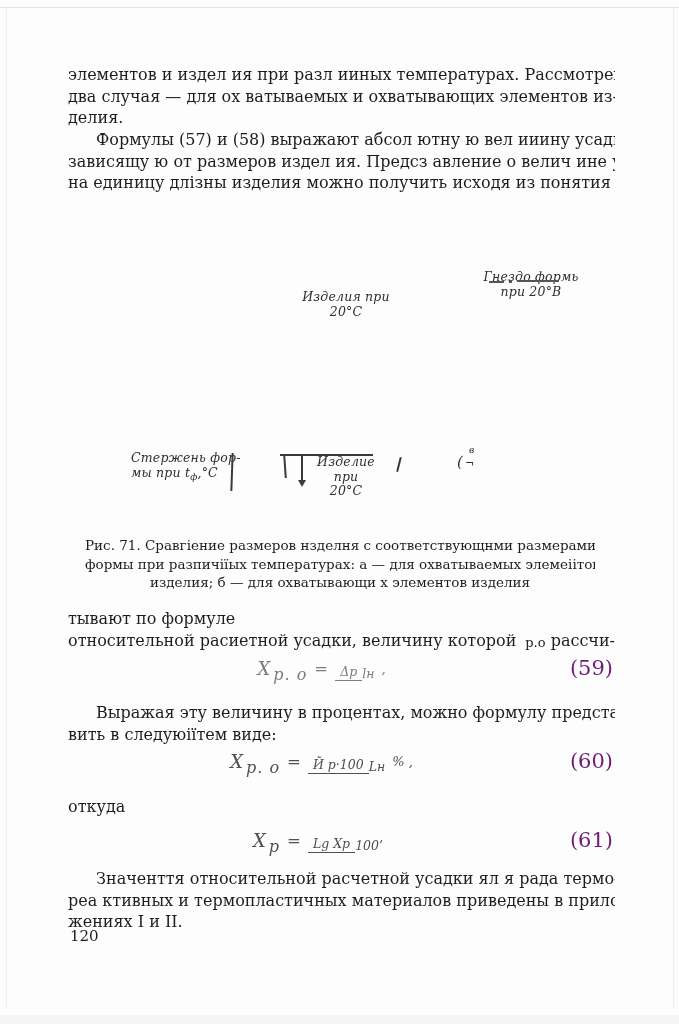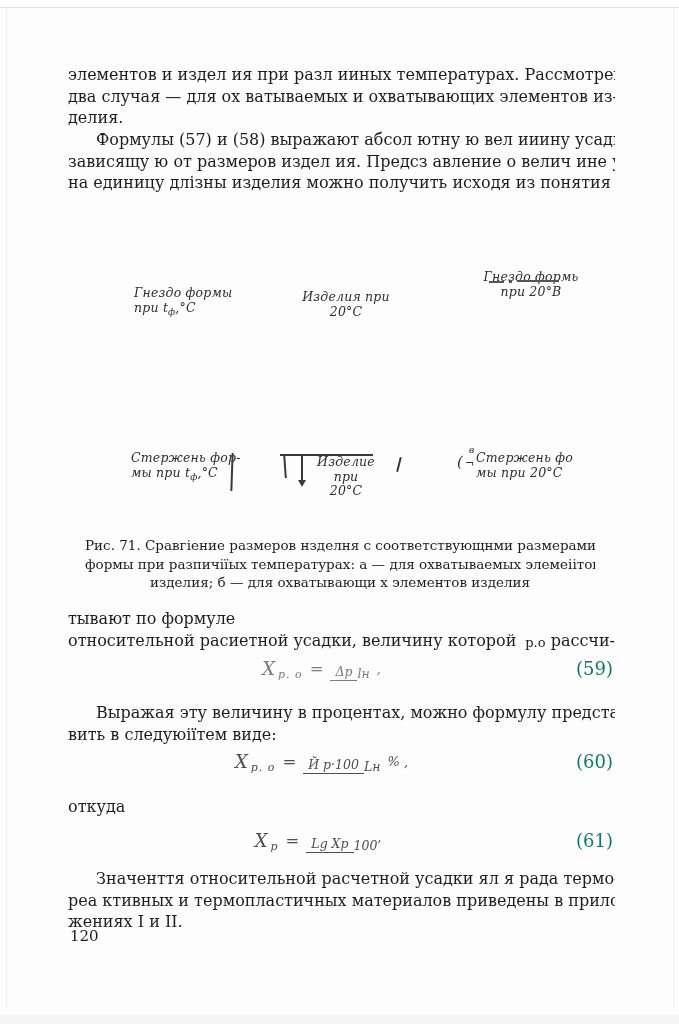--- a/index.html
+++ b/index.html
@@ -73,29 +73,29 @@
   
   .eqrow{position:absolute;left:68px;width:547px;height:40px;
     display:flex;justify-content:center;align-items:center;}
   #f59{top:648px;}
   #f60{top:741px;}
   #f61{top:820px;}
   .formula{display:flex;align-items:center;gap:7px;font-style:italic;
     color:#4f4f4f;font-size:16.5px;transform:translateX(-20px);}
   #f59 .formula{color:#7c7c7c;}
   .fx{font-size:18px;}
-  .fsub2{font-size:11px;vertical-align:-6px;position:relative;top:6px;
+  .fsub2{font-size:16px;vertical-align:-6px;position:relative;top:6px;
     margin-left:-4px;letter-spacing:1px;}
   .frac{display:inline-flex;flex-direction:row;align-items:flex-end;
     font-size:12.5px;line-height:14px;}
   .frac .num{padding:0 5px 1px 5px;border-bottom:1.3px solid currentColor;}
   .frac .den{padding-top:11px;}
   .ftail{font-size:13px;}
   .eqnum{position:absolute;right:2px;top:50%;transform:translateY(-50%);
-    font-size:18px;color:#0f766e;font-style:normal;}
+    font-size:21px;color:#701a75;font-style:normal;}
 
   #pagenum{position:absolute;left:70px;top:927px;font-size:15px;}
 </style>
 </head>
 <body>
 
 <div class="page">
   <div class="edge edge-top"></div>
   <div class="edge edge-left"></div>
   <div class="edge edge-right"></div>
@@ -105,24 +105,20 @@
       <div class="tline just">элементов и издел ия при разл ииных температурах. Рассмотрены</div>
       <div class="tline just">два случая — для ох ватываемых и охватывающих элементов из-</div>
       <div class="tline">делия.</div>
     </div>
   <div id="p2" class="block indent-first">
       <div class="tline just">Формулы (57) и (58) выражают абсол ютну ю вел ииину усадки,</div>
       <div class="tline just">зависящу ю от размеров издел ия. Предсз авление о велич ине усадк и</div>
       <div class="tline">на единицу длізны изделия можно получить исходя из понятия</div>
     </div>
 
-  <div id="lbl-tl" class="hand">
-    <div>Гнездо формы</div>
-    <div><span>при t</span><span class="fsub">ф</span><span>,°С</span></div>
-  </div>
   <div id="lbl-tc" class="hand">
     <div class="c">Изделия при</div>
     <div class="c">20°С</div>
   </div>
   <div id="lbl-tr" class="hand">
     <div class="c">Гнездо формь</div>
     <div class="c">при 20°В</div>
   </div>
   <div class="mk mk-dash1"></div>
   <div class="mk mk-dot"></div>
@@ -137,24 +133,20 @@
   <div id="lbl-bc" class="hand">
     <div>Изделие при</div>
     <div>20°С</div>
   </div>
   <div class="mk mk-hline-bc"></div>
   <div class="mk mk-tick-bc"></div>
   <div class="mk mk-arrow-shaft"></div>
   <div class="mk mk-arrowhead"></div>
   <div class="mk mk-stroke"></div>
 
-  <div id="lbl-br" class="hand">
-    <div>Стержень фо</div>
-    <div>мы при 20°С</div>
-  </div>
   <div class="mk mk-br-bracket">(</div>
   <div class="mk mk-br-sup">в</div>
   <div class="mk mk-br-hook">¬</div>
 
   <div id="caption">
       <div class="tline just">Рис. 71. Сравгіение размеров нзделня с соответствующнми размерами</div>
       <div class="tline just">формы при разпичіїых температурах: а — для охватываемых элемеіітов</div>
       <div class="tline center">изделия; б — для охватывающи х элементов изделия</div>
     </div>
 

